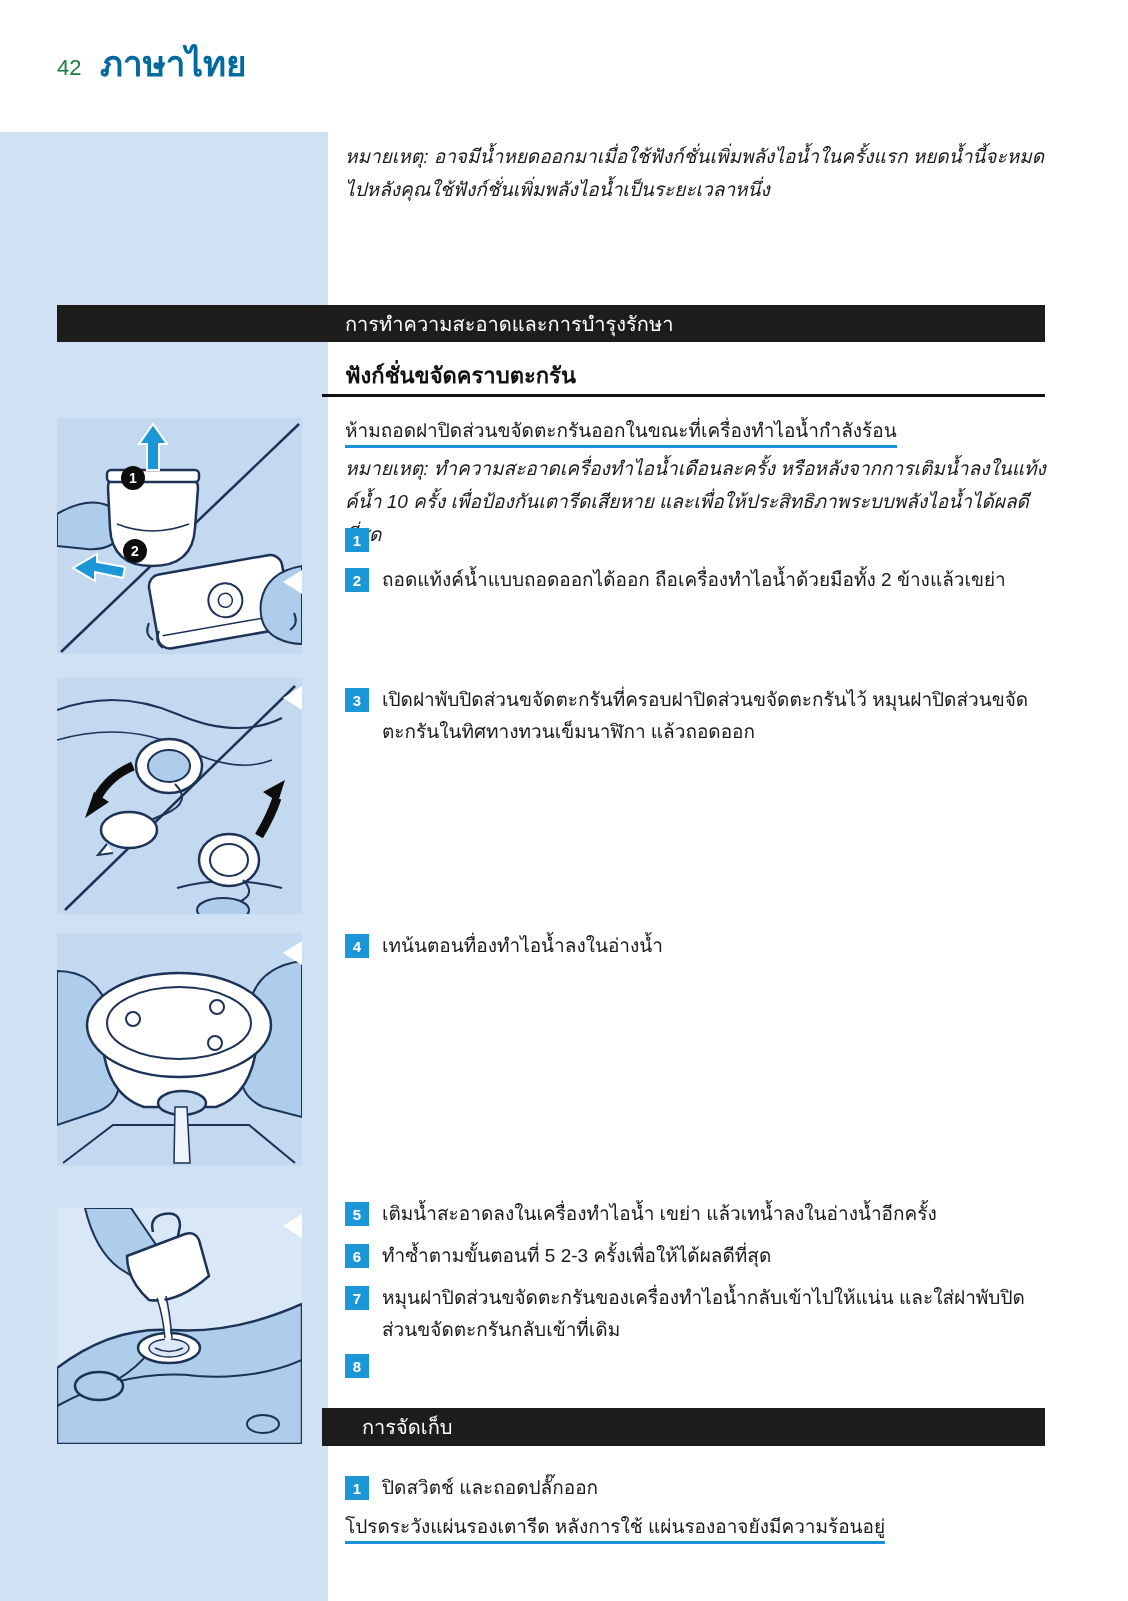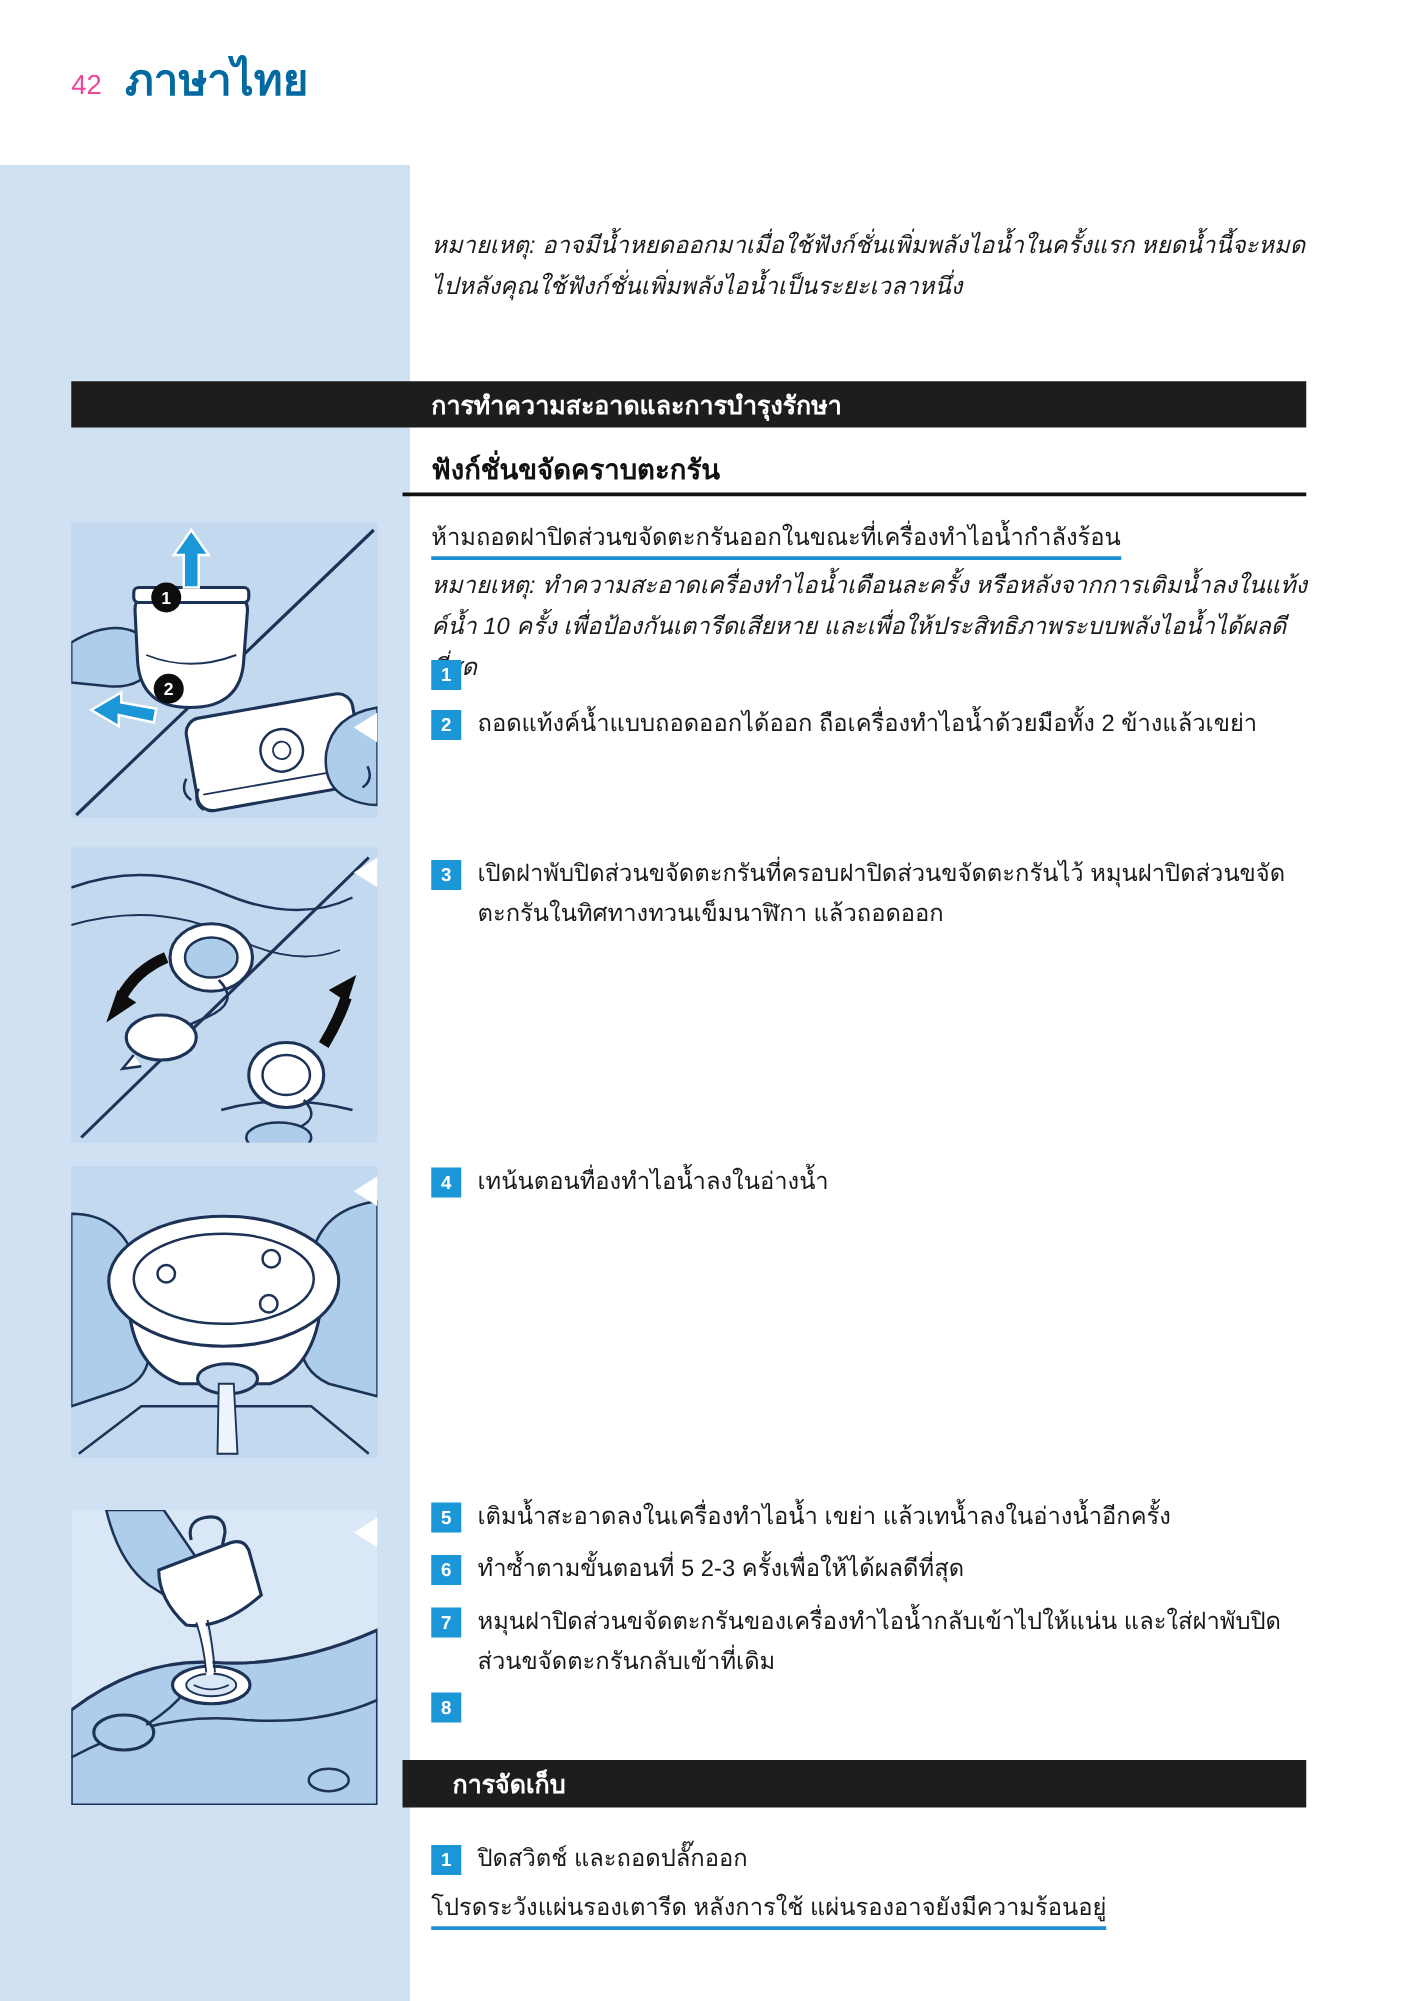--- a/index.html
+++ b/index.html
@@ -4,33 +4,33 @@
 <style>
   * { margin:0; padding:0; box-sizing:border-box; }
   html,body { background:#ffffff; }
   body {
     width:1128px; height:1601px; position:relative; overflow:hidden;
     font-family:"Liberation Sans","DejaVu Sans",sans-serif; color:#1a1a1a;
   }
   .abs { position:absolute; }
 
   
-  .page-num { left:57px; top:55px; font-size:22px; color:#ec4899; }
+  .page-num { left:57px; top:55px; font-size:22px; color:#15803d; }
   .lang-title { left:100px; top:36px; font-size:35px; font-weight:bold; color:#0369a1; }
 
   
   .sidebar { left:0; top:132px; width:328px; height:1469px; background:#d0e1f4; }
 
   
   .illus { left:57px; width:245px; background:#c3d9f0; }
   .illus svg { display:block; width:100%; height:100%; }
 
   
   .bar {
-    background:#1d1d1b; color:#ffffff; font-weight:bold; font-size:20px;
+    background:#1d1d1b; color:#ffffff; font-weight:normal; font-size:20px;
     display:flex; align-items:center;
   }
   .bar1 { left:57px; top:305px; width:988px; height:37px; padding-left:288px; }
   .bar2 { left:322px; top:1408px; width:723px; height:38px; padding-left:40px; }
 
   .subheading { left:345px; top:358px; font-size:22px; font-weight:bold; color:#111; }
   .rule { left:322px; top:394px; width:723px; height:3px; background:#111; }
 
   .bodytext { font-size:19px; line-height:33px; }
   .note { font-style:italic; }
@@ -140,21 +140,21 @@
     <path d="M28,0 q10,42 34,60 l22,14 l20,-30 L74,0 Z" fill="#aecdea" stroke="#1c3256" stroke-width="2"></path>
     <path d="M96,24 q-4,-15 11,-18 q16,-3 16,12 l-2,10" fill="none" stroke="#1c3256" stroke-width="2.5"></path>
     <path d="M70,48 L128,26 q10,-3 14,6 L152,68 Q120,96 92,92 Q70,72 70,48 Z" fill="#ffffff" stroke="#1c3256" stroke-width="2.5"></path>
     <path d="M104,90 q5,18 7,42" fill="none" stroke="#ffffff" stroke-width="6"></path>
     <path d="M100,90 q6,18 8,40" fill="none" stroke="#1c3256" stroke-width="1.5"></path>
     <path d="M109,88 q4,18 6,42" fill="none" stroke="#1c3256" stroke-width="1.5"></path>
     <polygon points="245,6 226,18 245,30" fill="#ffffff"></polygon>
   </svg>
 </figure>
 
-<p class="abs col bodytext note" style="top:140px;margin-top:40px;">หมายเหตุ: อาจมีน้ำหยดออกมาเมื่อใช้ฟังก์ชั่นเพิ่มพลังไอน้ำในครั้งแรก หยดน้ำนี้จะหมดไปหลังคุณใช้ฟังก์ชั่นเพิ่มพลังไอน้ำเป็นระยะเวลาหนึ่ง</p>
+<p class="abs col bodytext note" style="top:140px;">หมายเหตุ: อาจมีน้ำหยดออกมาเมื่อใช้ฟังก์ชั่นเพิ่มพลังไอน้ำในครั้งแรก หยดน้ำนี้จะหมดไปหลังคุณใช้ฟังก์ชั่นเพิ่มพลังไอน้ำเป็นระยะเวลาหนึ่ง</p>
 
 <div class="abs bar bar1">
   <span>การทำความสะอาดและการบำรุงรักษา</span>
 </div>
 
 <h3 class="abs subheading">ฟังก์ชั่นขจัดคราบตะกรัน</h3>
 <div class="abs rule"></div>
 
 <p class="abs col bodytext" style="top:414px;">
   <span class="blue-underline">ห้ามถอดฝาปิดส่วนขจัดตะกรันออกในขณะที่เครื่องทำไอน้ำกำลังร้อน</span>

